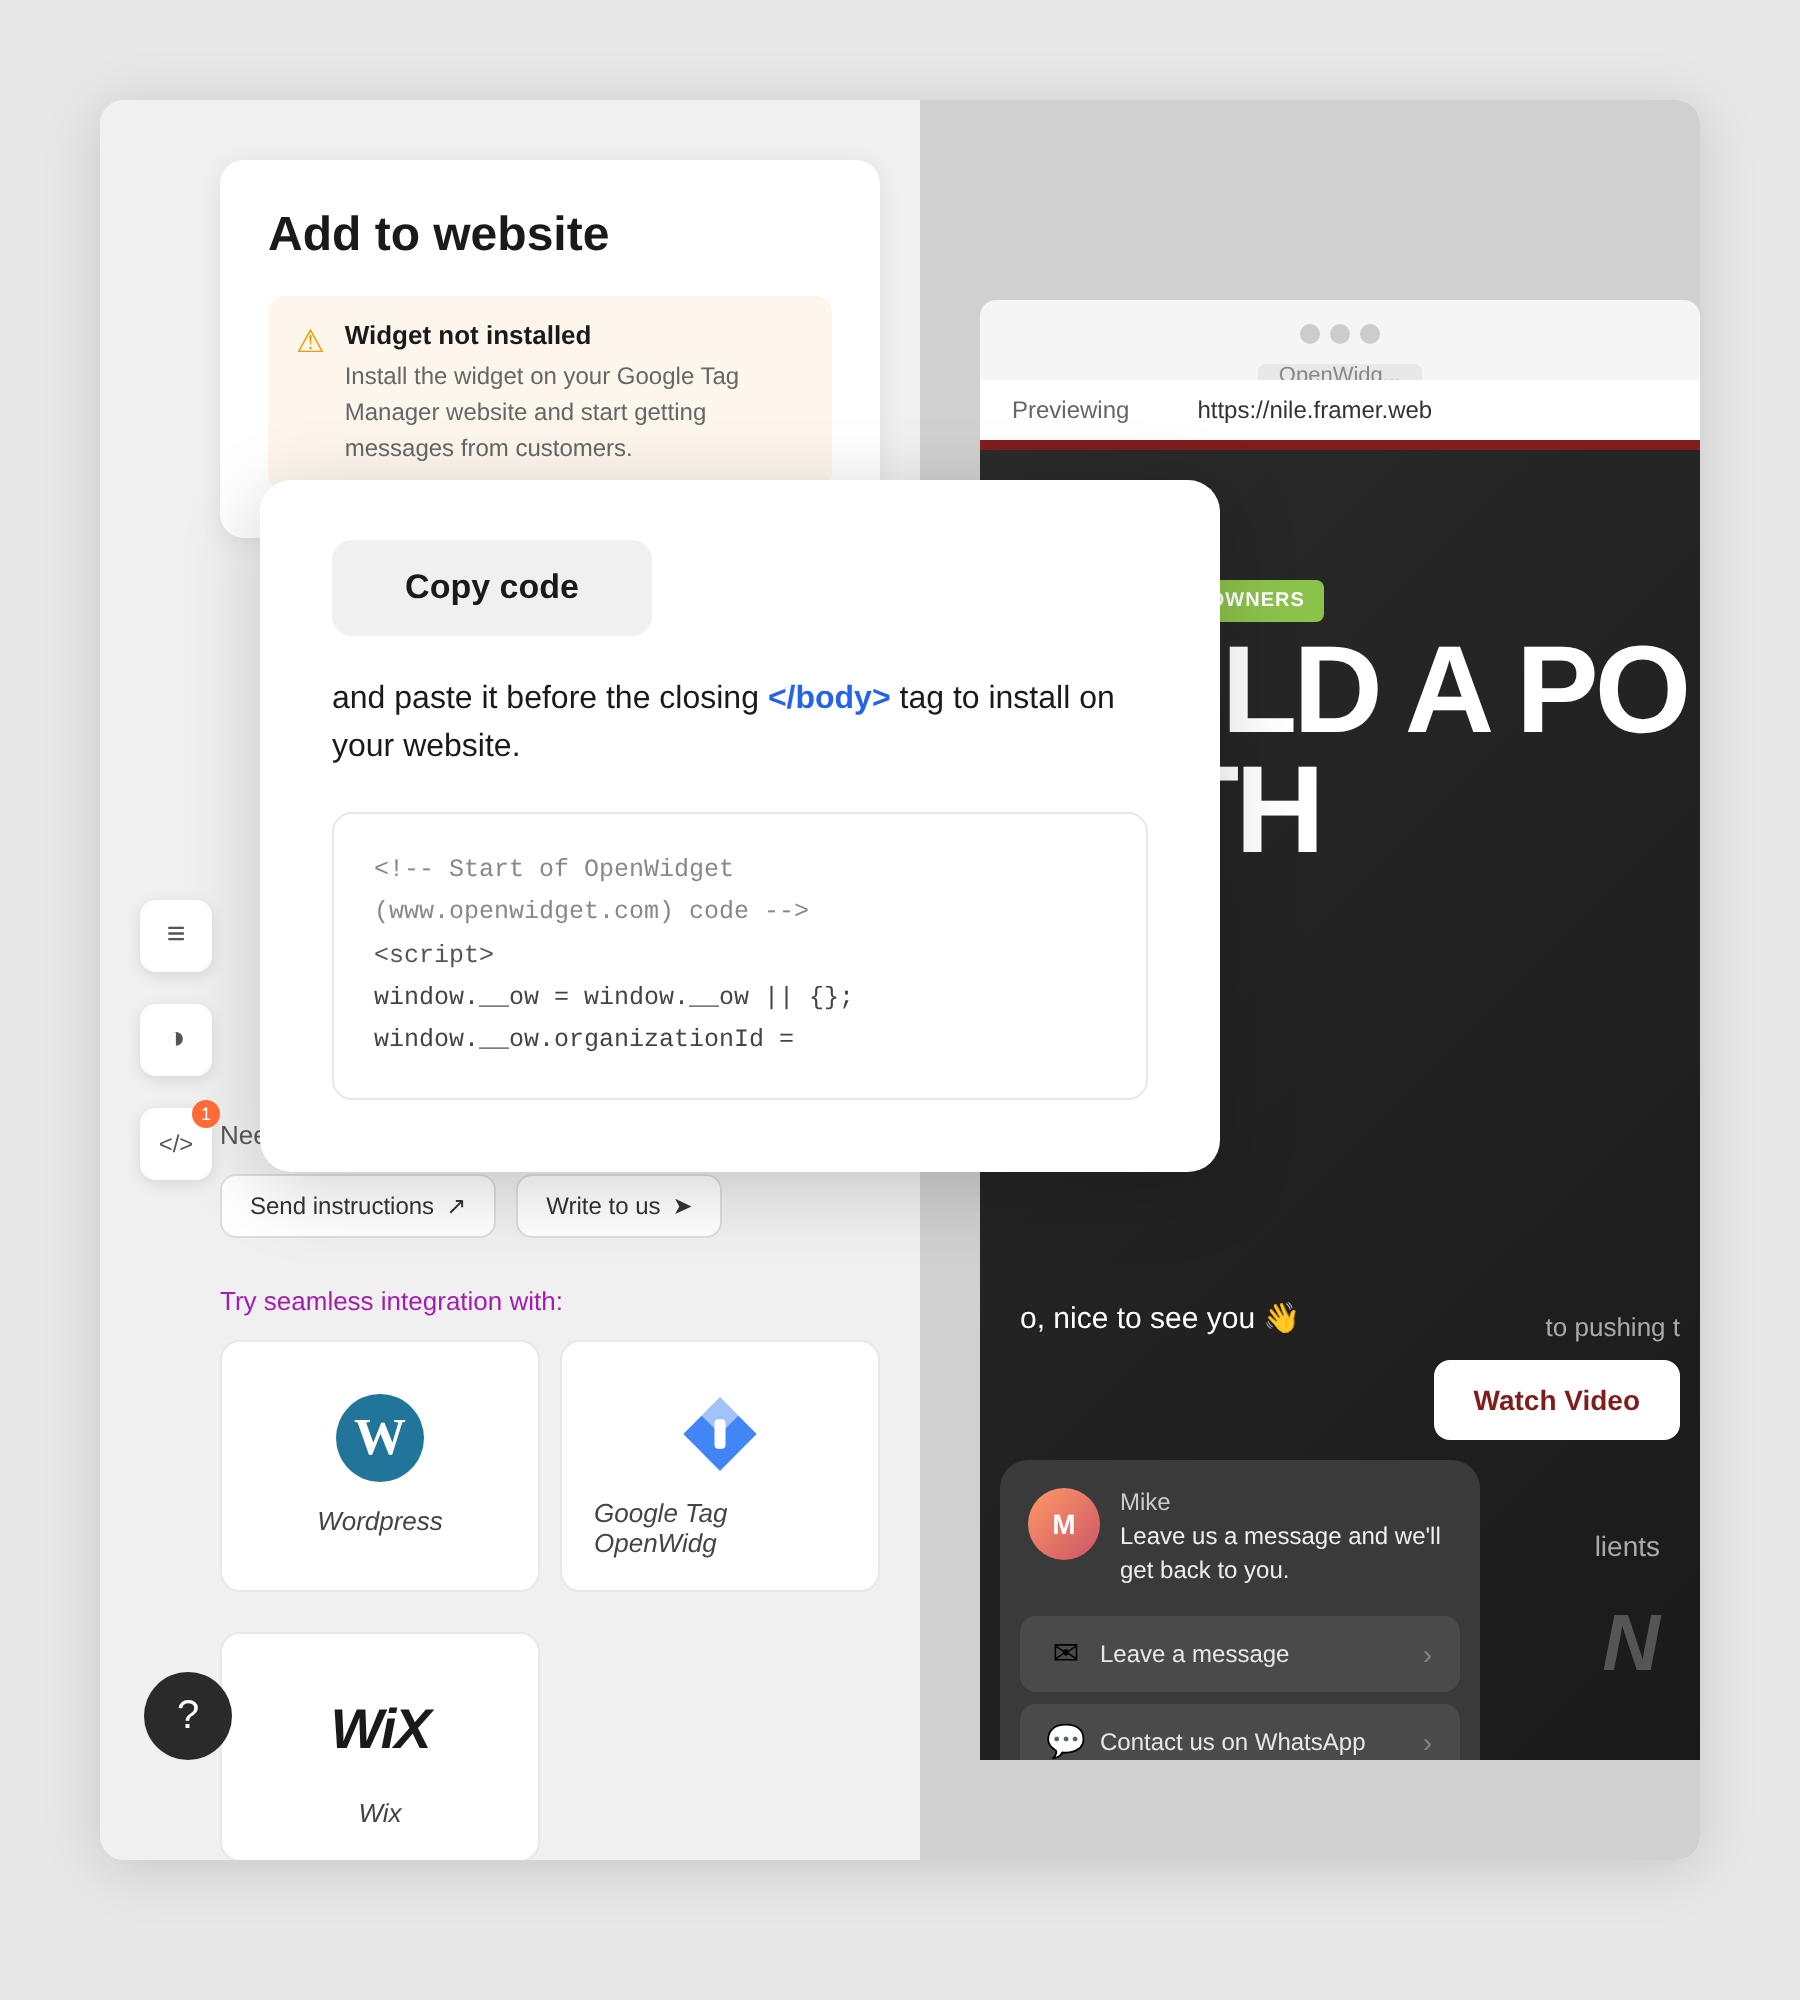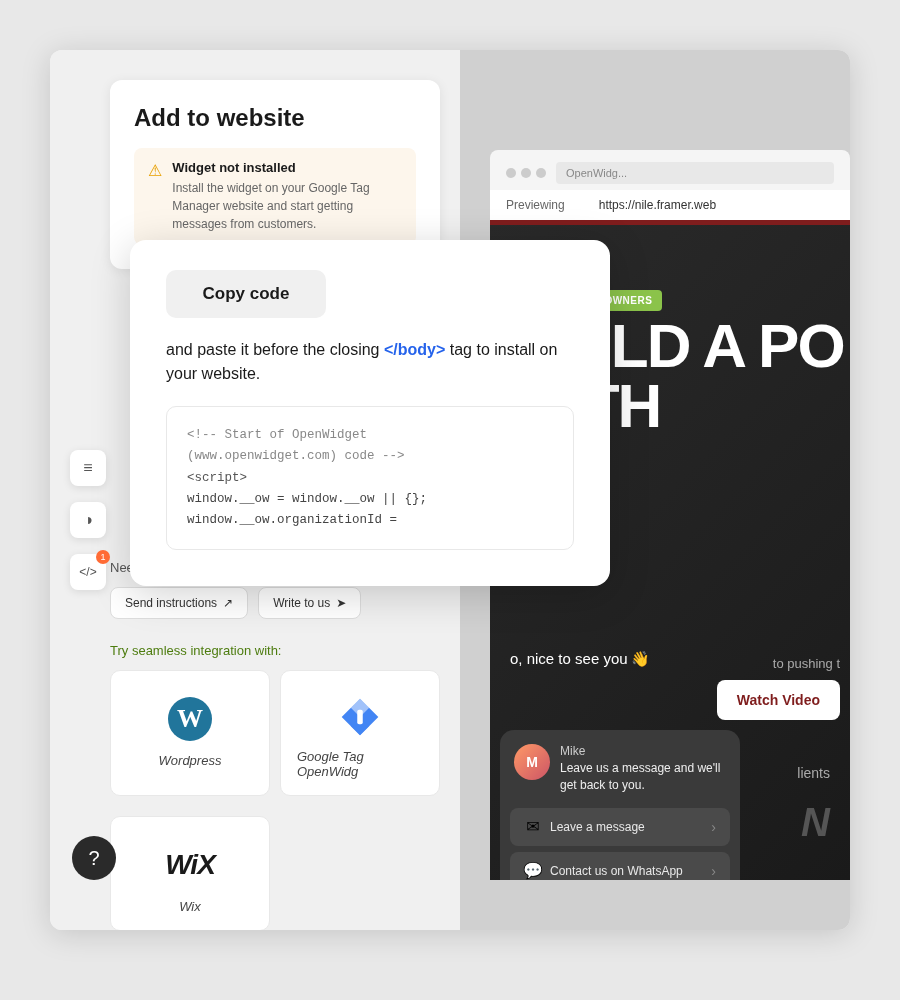--- a/index.html
+++ b/index.html
@@ -169,21 +169,21 @@
       color: #333;
       cursor: pointer;
       display: flex;
       align-items: center;
       gap: 6px;
       white-space: nowrap;
     }
 
     .integration-title {
       font-size: 13px;
-      color: #4d7c0f;
+      color: #a21caf;
       margin-bottom: 12px;
     }
 
     .integration-grid {
       display: grid;
       grid-template-columns: 1fr 1fr;
       gap: 10px;
     }
 
     .integration-card {
@@ -246,20 +246,21 @@
       top: 100px;
       left: 30px;
       width: 360px;
       background: #f5f5f5;
       border-radius: 8px 8px 0 0;
       padding: 12px 16px;
       display: flex;
       align-items: center;
       gap: 10px;
       z-index: 5;
+      flex-direction: column;
     }
 
     .browser-dots {
       display: flex;
       gap: 5px;
     }
 
     .browser-dot {
       width: 10px;
       height: 10px;

